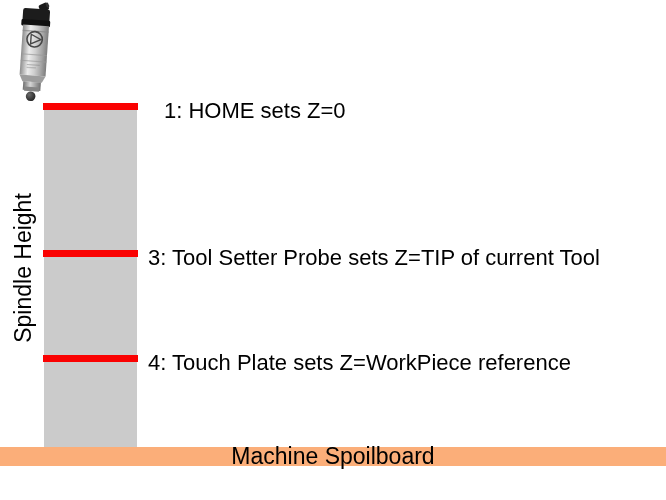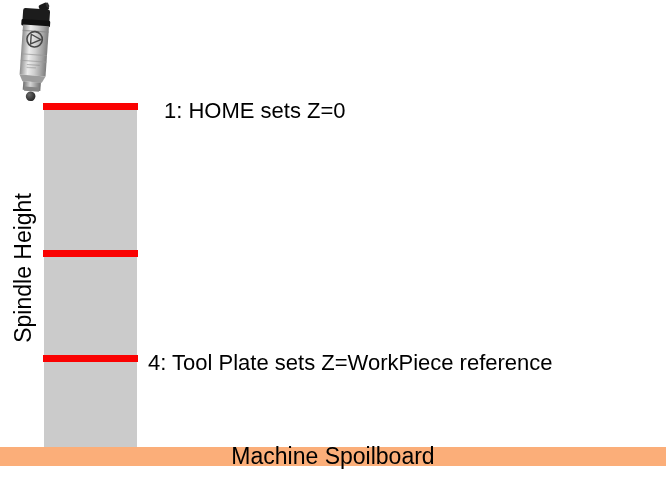--- a/index.html
+++ b/index.html
@@ -132,21 +132,22 @@
   </svg>
 
   <div class="spindle-column"></div>
 
   <div class="vlabel">Spindle Height</div>
 
   <div class="level-line l1"></div>
   <div class="level-label t1">1: HOME sets Z=0</div>
 
   <div class="level-line l2"></div>
+  <div class="level-label t2">3: Tool Setter Probe sets Z=TIP of current Tool</div>
 
   <div class="level-line l3"></div>
-  <div class="level-label t3">4: Tool Plate sets Z=WorkPiece reference</div>
+  <div class="level-label t3">4: Touch Plate sets Z=WorkPiece reference</div>
 
   <div class="spoilboard">
     <span>Machine Spoilboard</span>
   </div>
 
 </div>
 
 </body></html>

